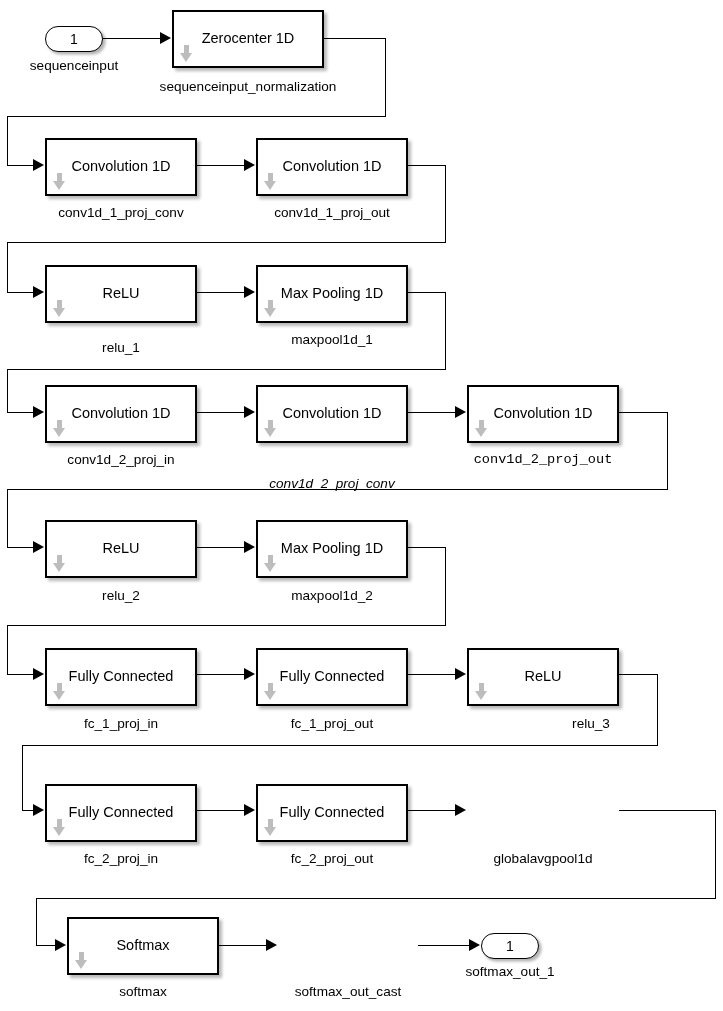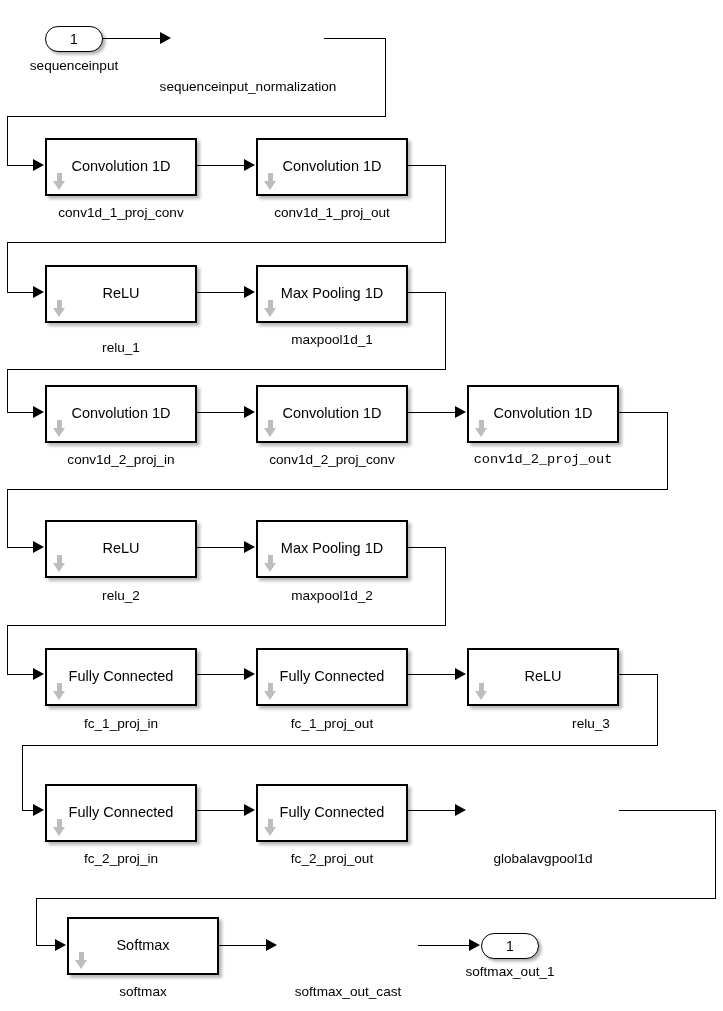--- a/index.html
+++ b/index.html
@@ -124,20 +124,27 @@
 <div id="canvas">
 
   <div class="port" style="left:45px; top:26px; width:58px; height:26px;">
     <span>1</span>
   </div>
   <div class="caption" style="left:74px; top:58px;">sequenceinput</div>
 
   <div class="wire wire-h" style="left:103px; top:38px; width:57px;"></div>
   <div class="arrow" style="left:160px; top:32px;"></div>
 
+  <div class="block" style="left:172px; top:10px; width:152px; height:58px;">
+    <span class="block-label">Zerocenter 1D</span>
+    <span class="down-glyph">
+        <span class="stem"></span>
+        <span class="head"></span>
+      </span>
+  </div>
   <div class="caption" style="left:248px; top:79px;">sequenceinput_normalization</div>
 
   <div class="wire wire-h" style="left:324px; top:38px; width:62px;"></div>
   <div class="wire wire-v" style="left:385px; top:38px; height:79px;"></div>
   <div class="wire wire-h" style="left:7px; top:116px; width:379px;"></div>
   <div class="wire wire-v" style="left:7px; top:116px; height:50px;"></div>
   <div class="wire wire-h" style="left:7px; top:165px; width:26px;"></div>
   <div class="arrow" style="left:33px; top:159px;"></div>
 
   <div class="block" style="left:45px; top:138px; width:152px; height:58px;">
@@ -208,21 +215,21 @@
   <div class="wire wire-h" style="left:197px; top:412px; width:47px;"></div>
   <div class="arrow" style="left:244px; top:406px;"></div>
 
   <div class="block" style="left:256px; top:385px; width:152px; height:58px;">
     <span class="block-label">Convolution 1D</span>
     <span class="down-glyph">
         <span class="stem"></span>
         <span class="head"></span>
       </span>
   </div>
-  <div class="caption" style="left:332px; top:452px;">conv1d_2_proj_conv</div>
+  <div class="caption" style="left:332px; top:476px;font-style:italic;">conv1d_2_proj_conv</div>
 
   <div class="wire wire-h" style="left:408px; top:412px; width:47px;"></div>
   <div class="arrow" style="left:455px; top:406px;"></div>
 
   <div class="block" style="left:467px; top:385px; width:152px; height:58px;">
     <span class="block-label">Convolution 1D</span>
     <span class="down-glyph">
         <span class="stem"></span>
         <span class="head"></span>
       </span>

